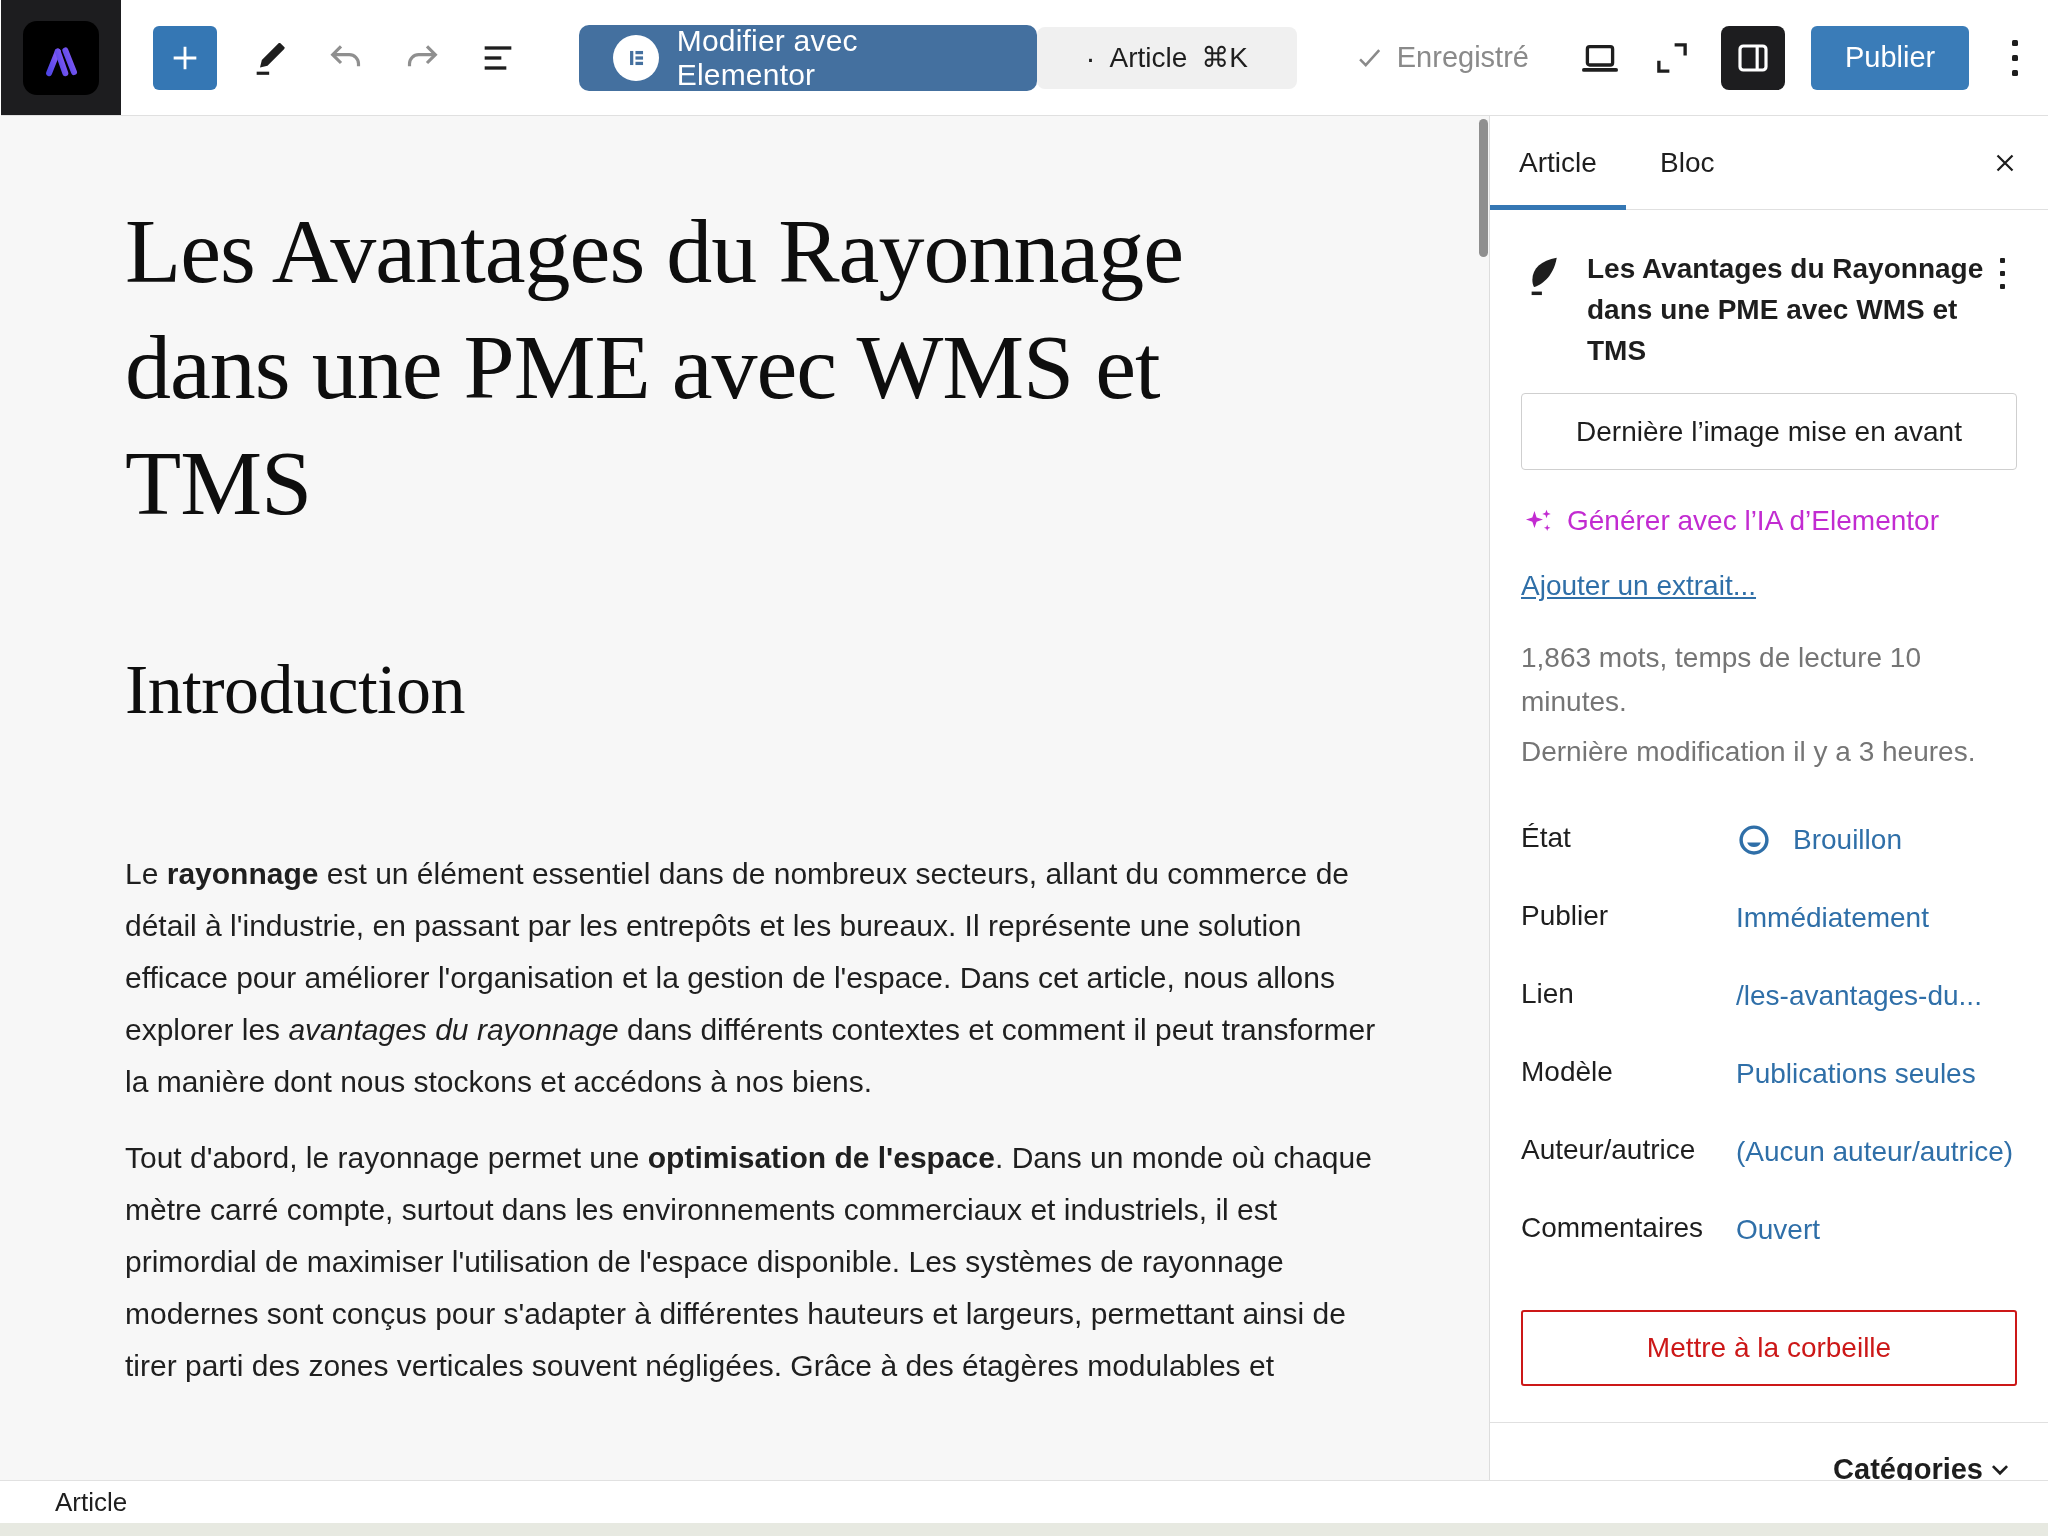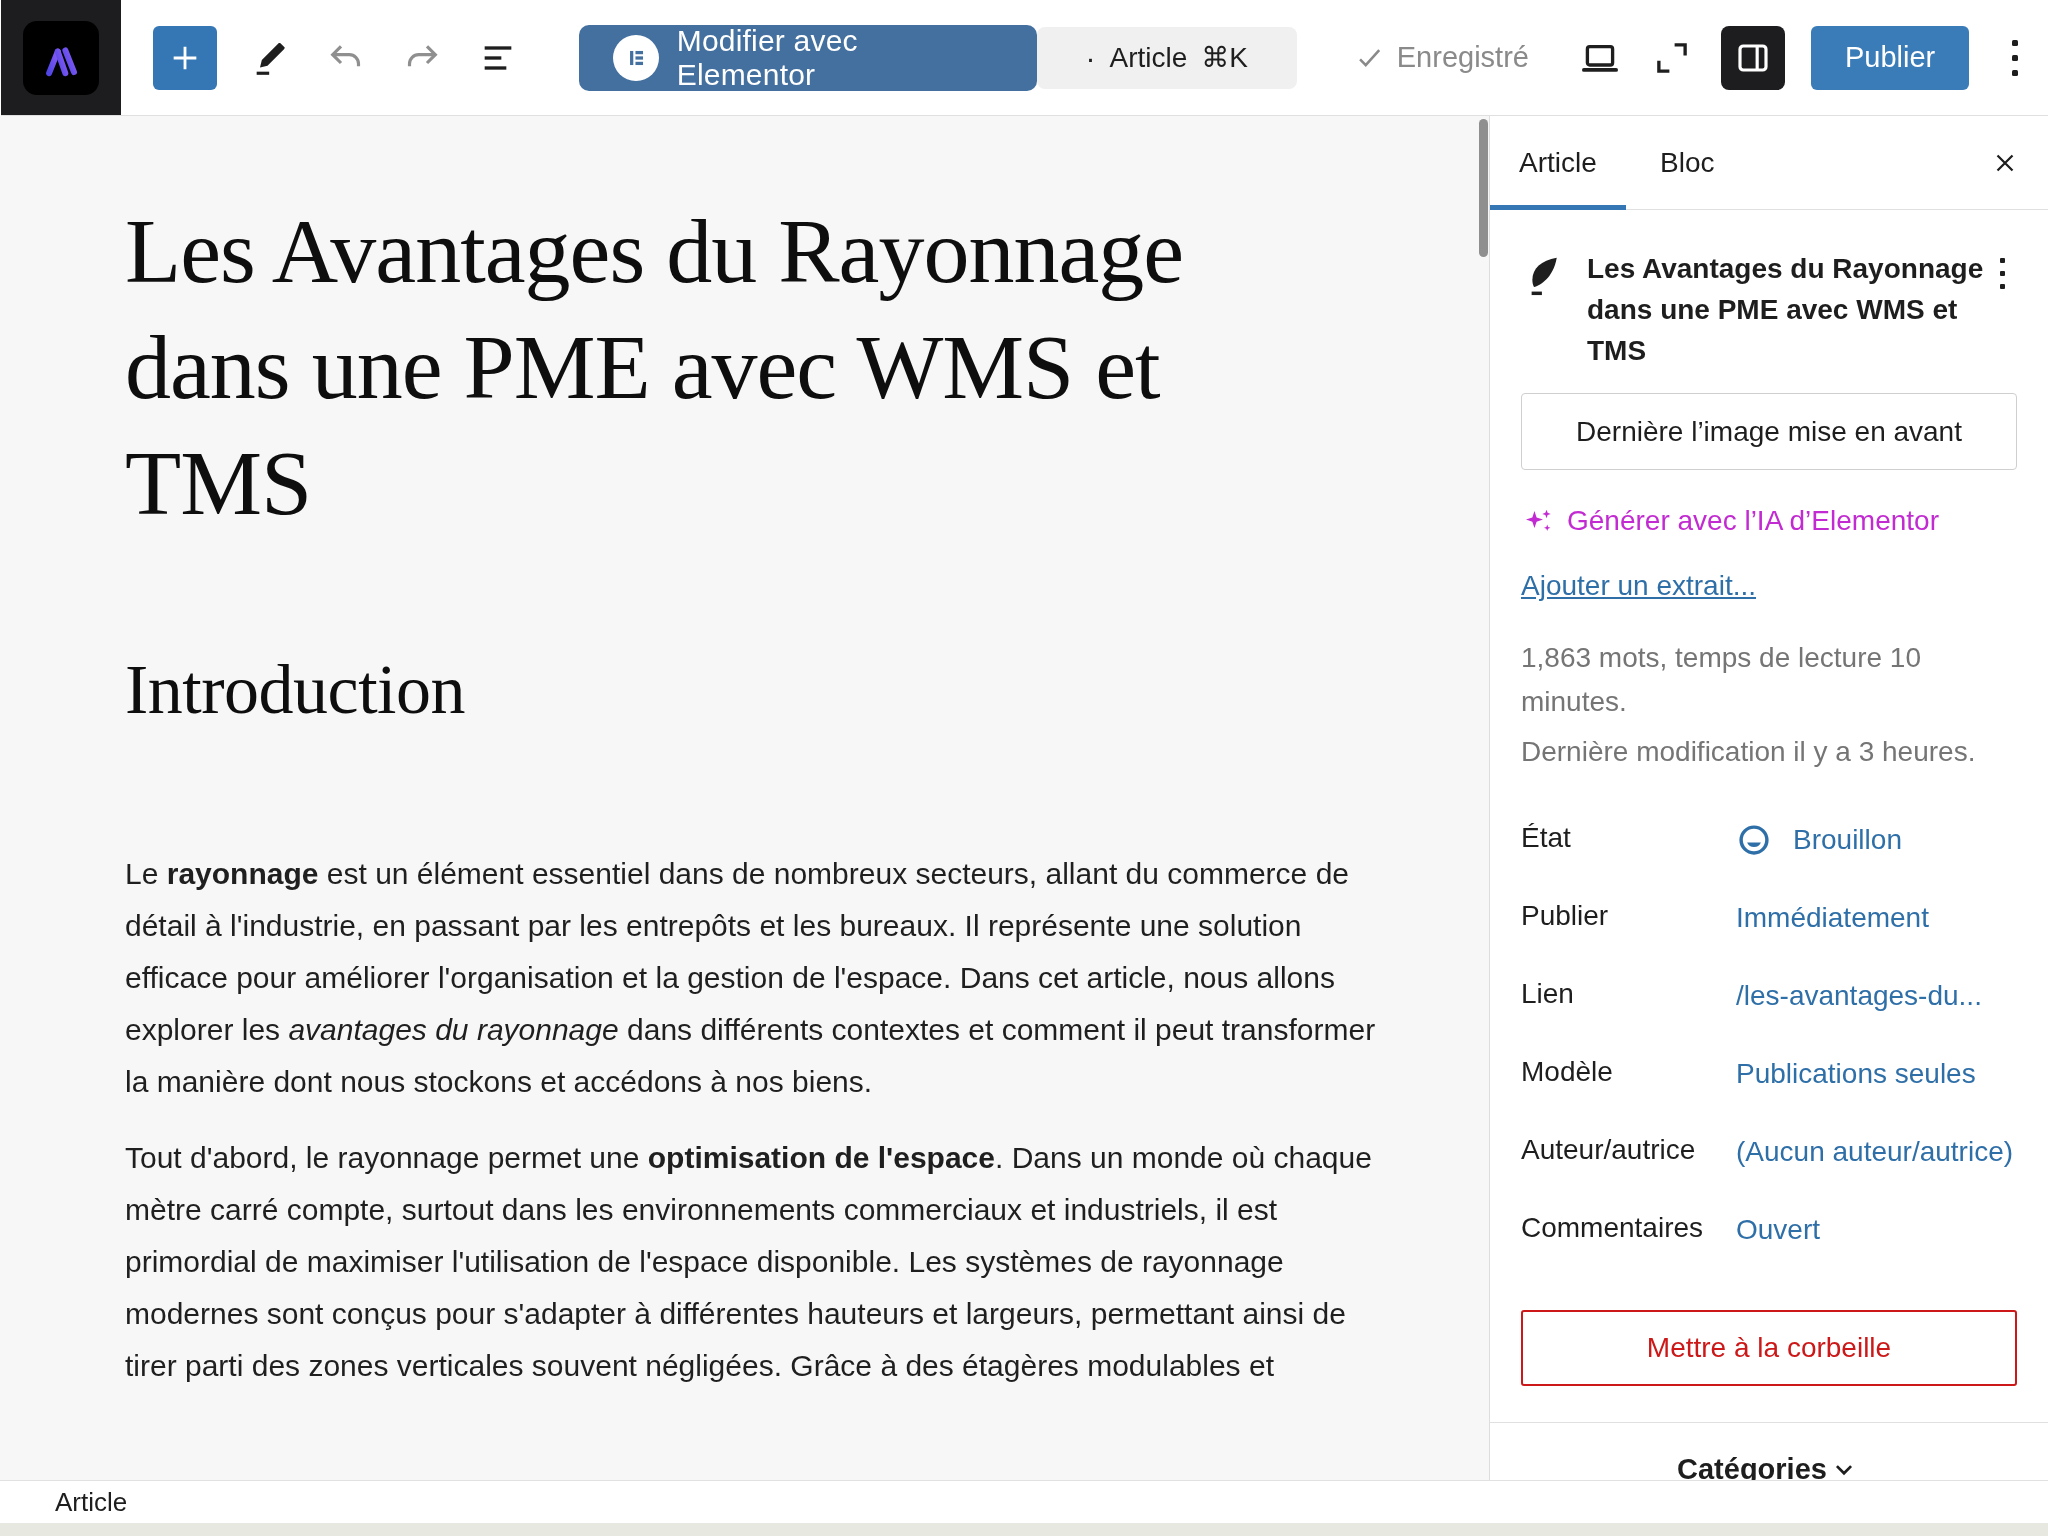--- a/index.html
+++ b/index.html
@@ -134,21 +134,21 @@
   .row .val { flex:1; font-size:28px; line-height:40px; color:#2f6fa8; cursor:pointer; display:flex; align-items:flex-start; gap:21px; }
   .row .val .vtxt { display:inline-block; }
 
   .trash-btn {
     margin-top:22px; width:100%; height:76px; background:#fff;
     border:2px solid #cc1818; border-radius:3px; color:#cc1818; font-size:28px;
     font-family:"Liberation Sans", sans-serif; cursor:pointer;
   }
   .side-divider { height:1px; background:#e0e0e0; margin:36px -31px 0; }
   .accordion-row {
-    height:92px; display:flex; align-items:center; justify-content:center; cursor:pointer;
+    height:92px; display:flex; align-items:center; justify-content:flex-end; cursor:pointer;
   }
   .accordion-row span { font-size:29px; font-weight:600; color:#1e1e1e; }
 
   
   .footer-bar {
     position:absolute; left:0; top:1480px; width:2048px; height:43px;
     background:#ffffff; border-top:1px solid #e1e1e1;
     display:flex; align-items:center; padding-left:55px; z-index:7;
   }
   .footer-bar span { font-size:26px; color:#1e1e1e; }

